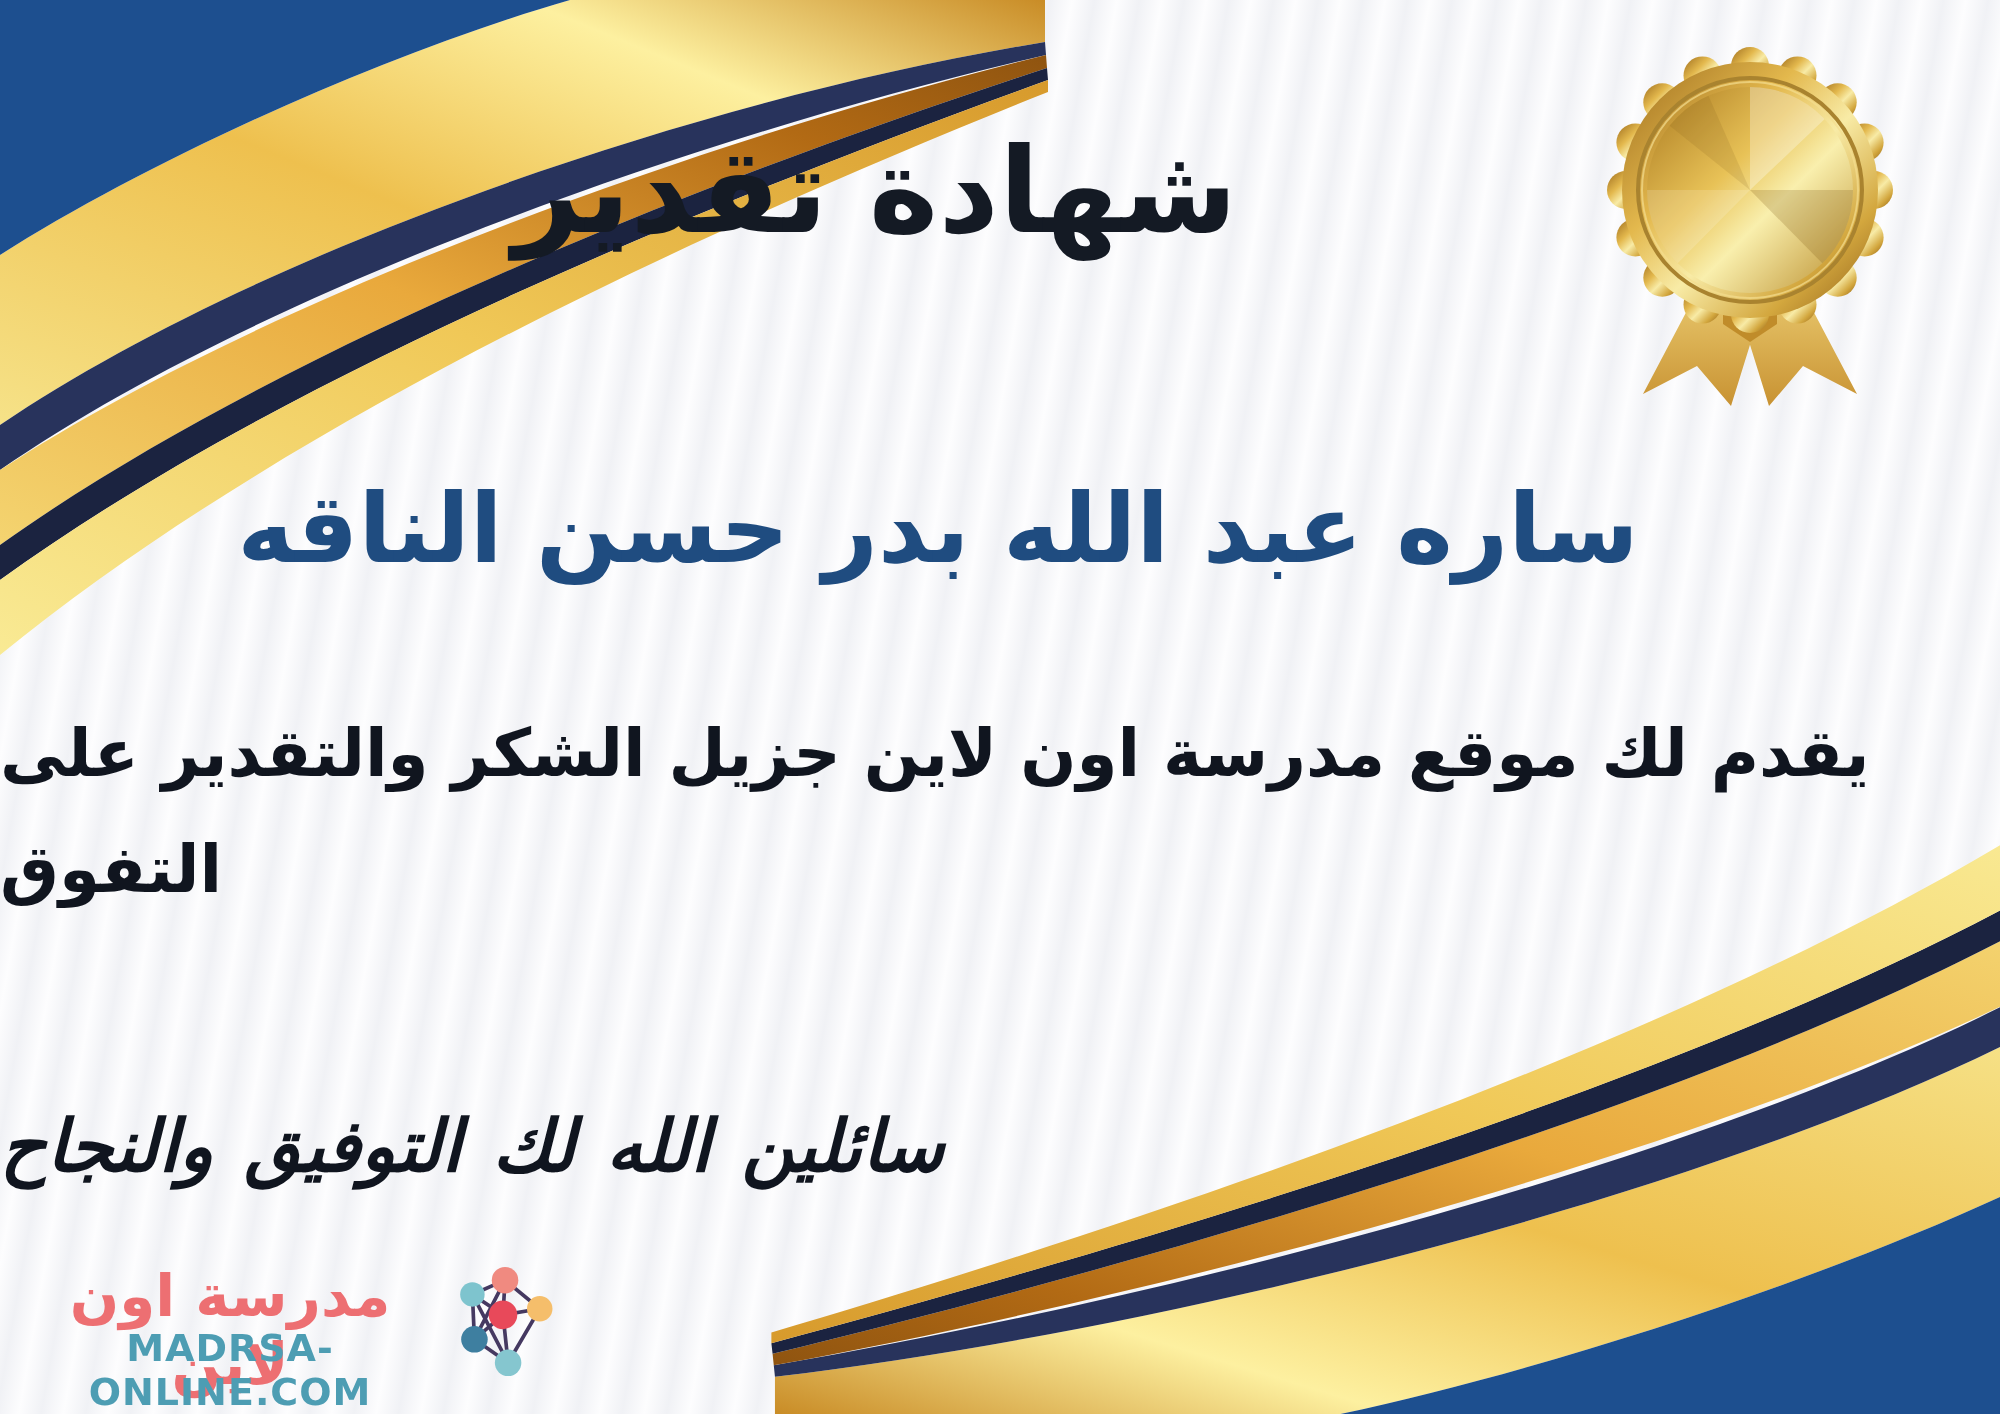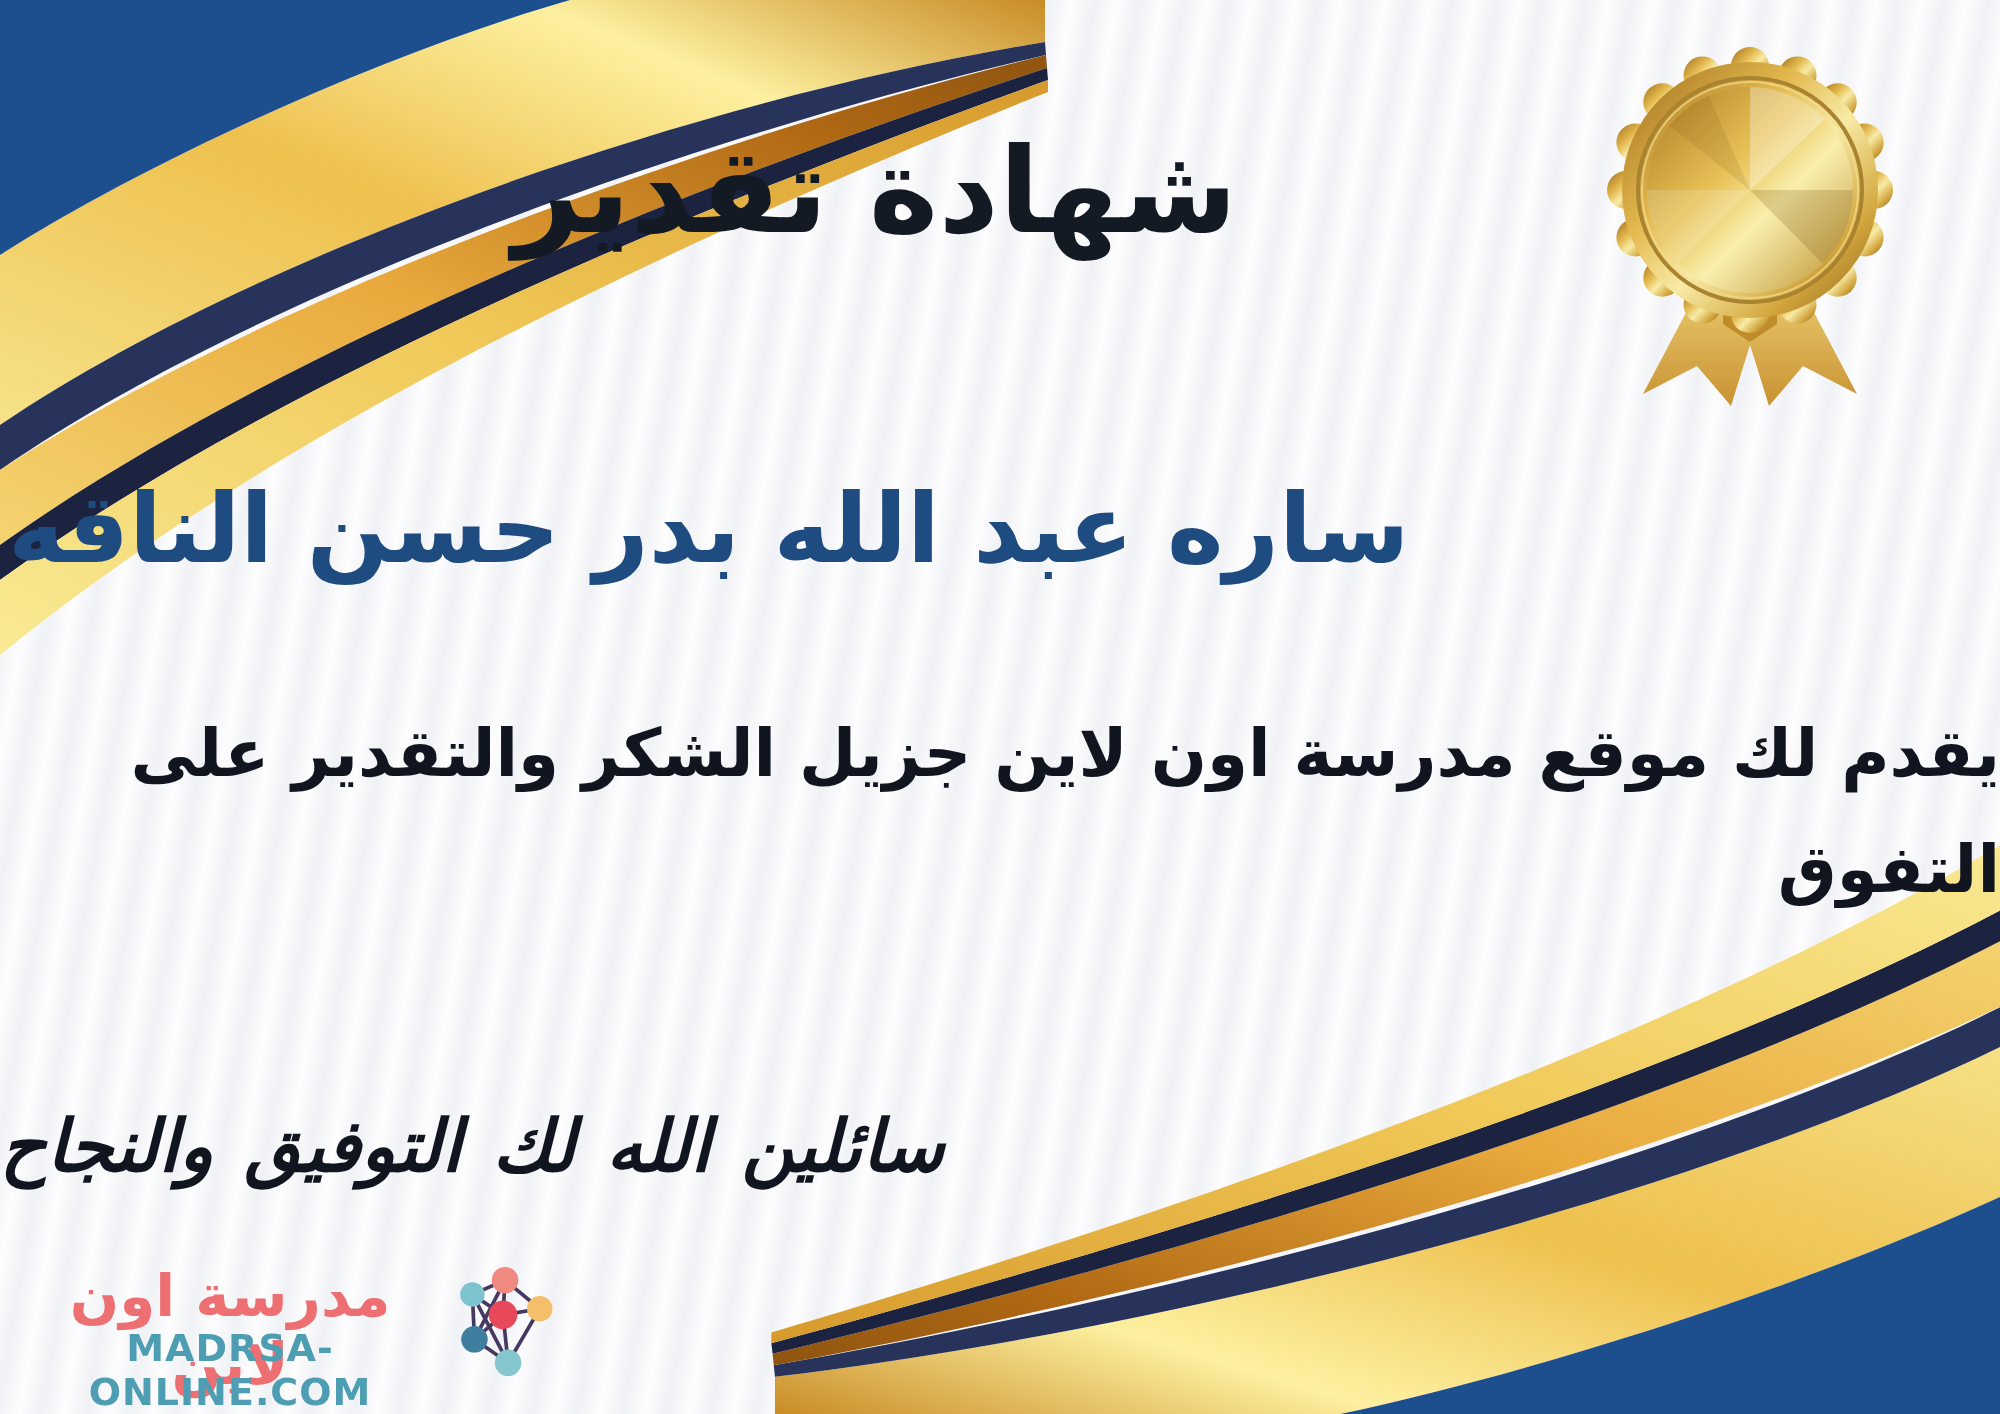--- a/index.html
+++ b/index.html
@@ -22,28 +22,28 @@
   svg{display:block;}
 
   
   .title{
     left:0;top:112px;width:1750px;
     text-align:center;direction:rtl;
     font-size:118px;font-weight:bold;line-height:1.35;
     color:#141a24;
   }
   .name{
-    left:8px;top:462px;width:1876px;
-    text-align:left;direction:rtl;
+    left:0;top:462px;width:1876px;
+    text-align:center;direction:rtl;
     font-size:96px;font-weight:bold;line-height:1.4;
     color:#1f4c80;
   }
   .body-text{
     left:0;top:696px;width:2000px;
-    text-align:right;direction:rtl;
+    text-align:left;direction:rtl;
     font-size:66px;font-weight:bold;line-height:116px;
     color:#10151f;
   }
   .score{
     color:#1f4c7f;font-size:80px;font-weight:bold;
     margin:0 55px;vertical-align:-6px;letter-spacing:2px;
   }
   .closing{
     left:0;top:1092px;width:1900px;
     text-align:left;direction:rtl;

